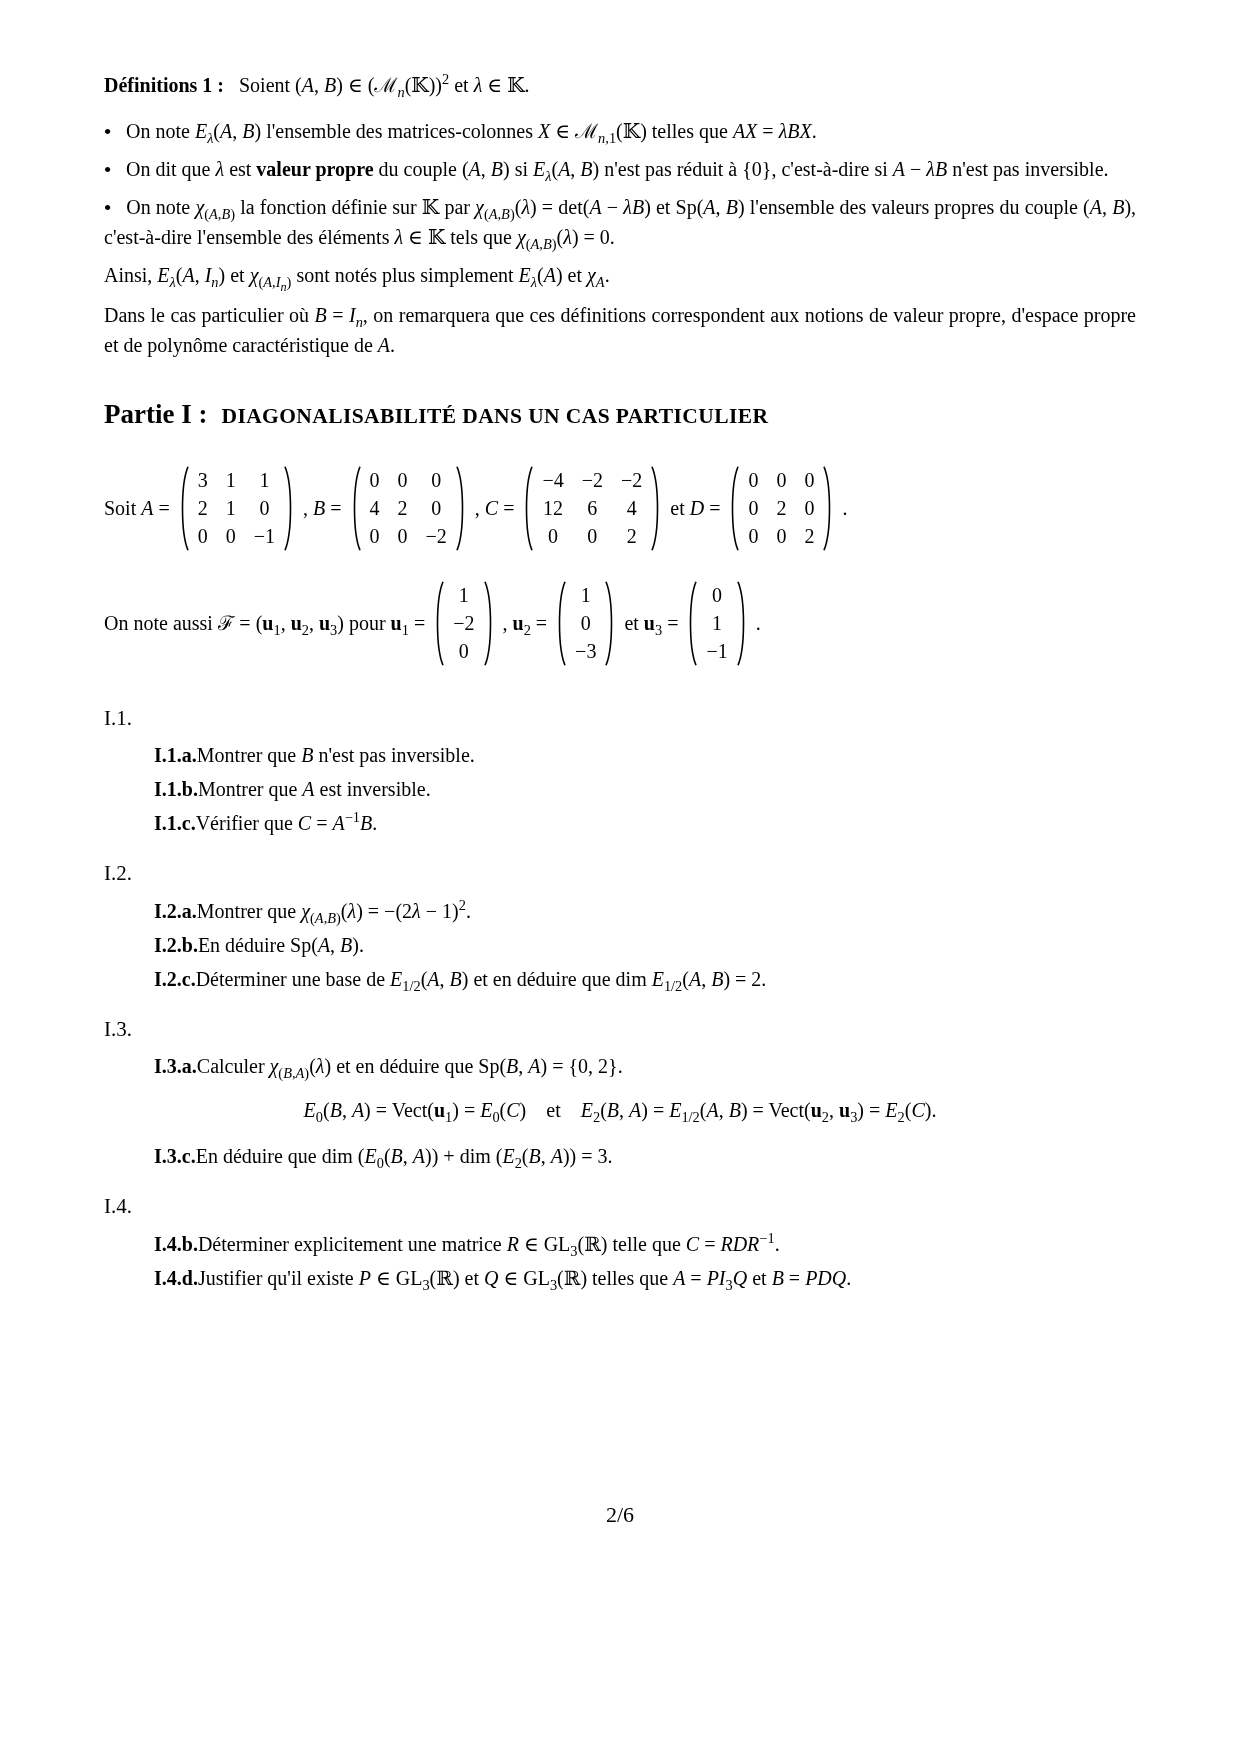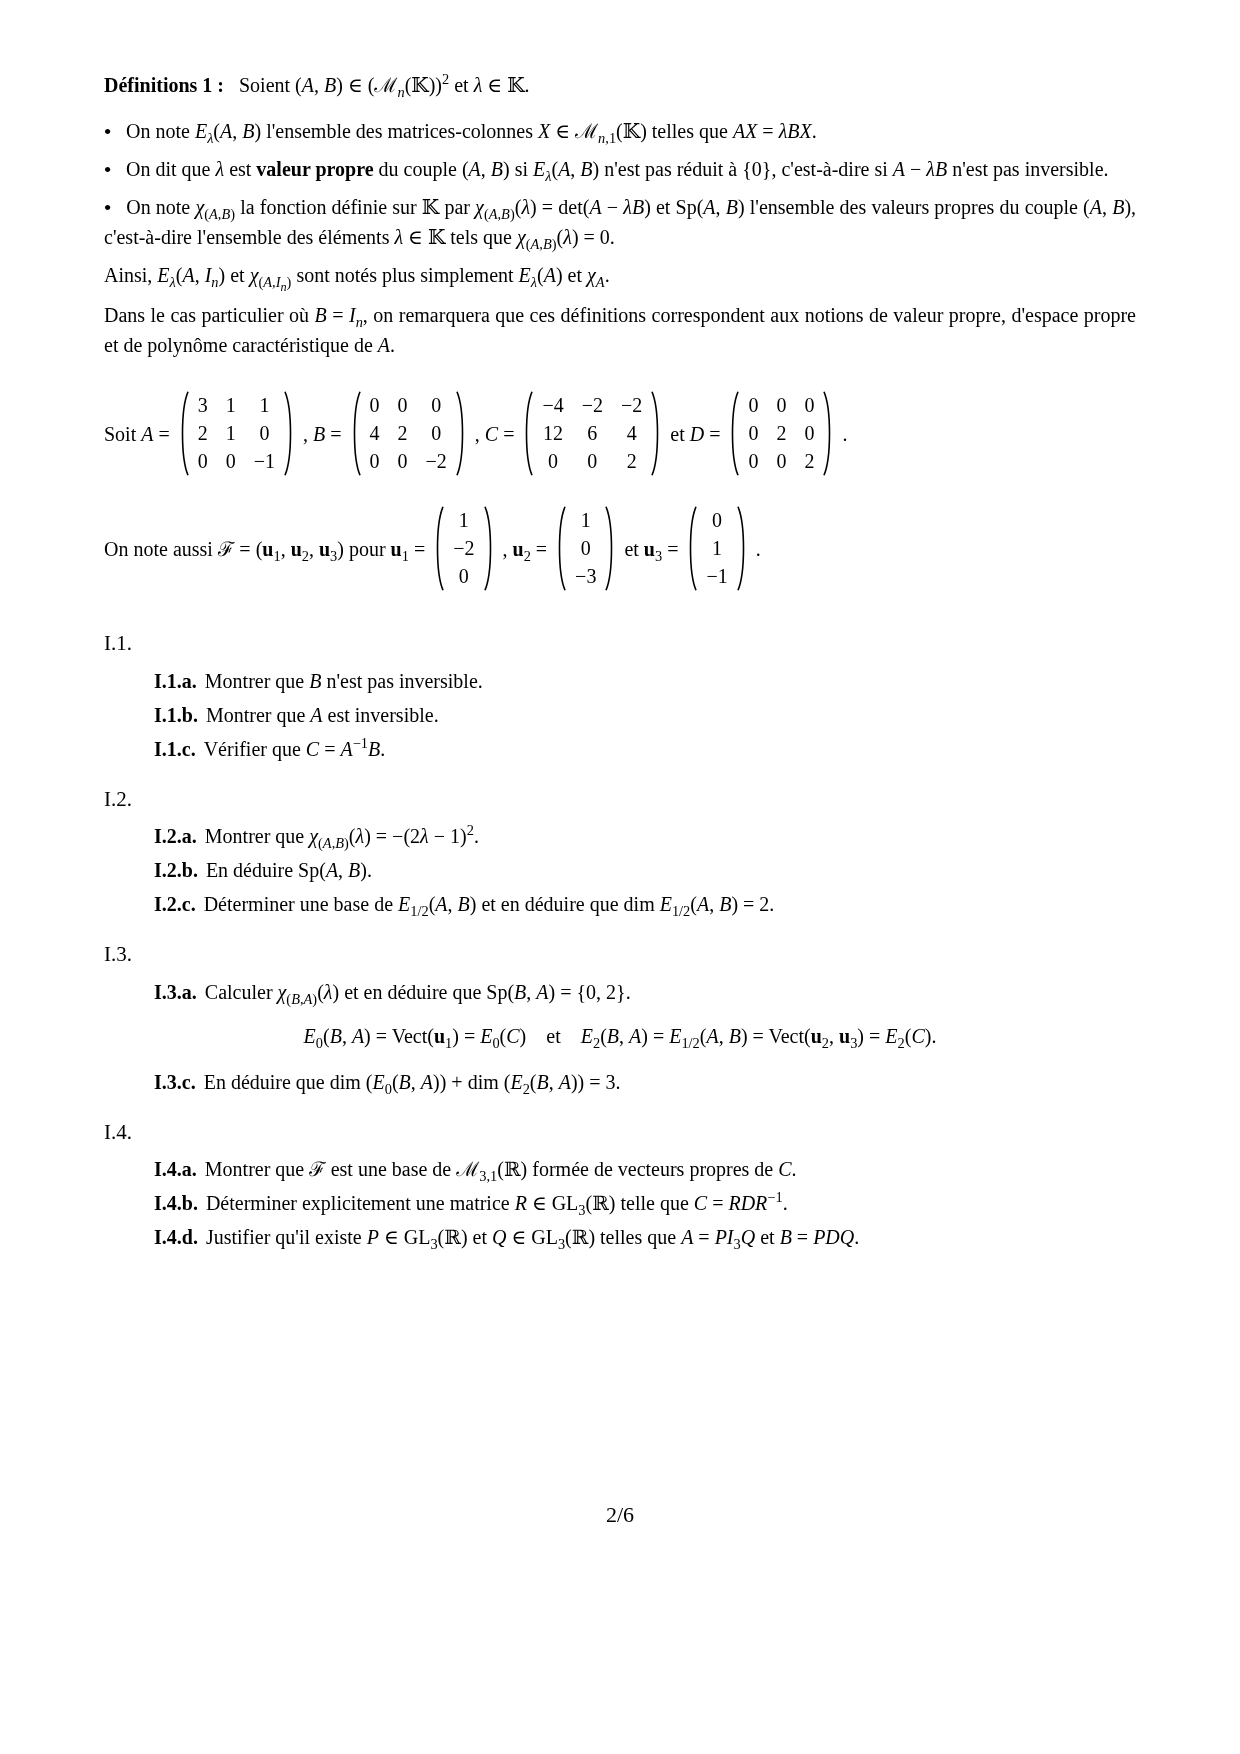--- a/index.html
+++ b/index.html
@@ -67,21 +67,21 @@
   }
   .mat-cell {
     text-align: center;
     line-height: 1.25;
   }
 
   .qgroup { margin-top: 20px; }
   .qgroup-first { margin-top: 36px; }
   .qnum { font-weight: normal; font-size: 21px; margin: 0 0 6px 0; }
   .qitem { margin: 0 0 4px 50px; line-height: 1.5; text-align: justify; }
-  .qlabel { margin-right: 8px; }
+  .qlabel { }
   .display-eq {
     margin: 14px 0 16px 0;
     text-align: center;
     line-height: 1.5;
   }
   .footer {
     position: absolute;
     top: 1498px;
     left: 0;
     right: 0;
@@ -110,20 +110,24 @@
     <span>On dit que <i>λ</i> est <b>valeur propre</b> du couple (<i>A</i>, <i>B</i>) si <i>E</i><sub><i>λ</i></sub>(<i>A</i>, <i>B</i>) n'est pas réduit à {0}, c'est-à-dire si <i>A</i> − <i>λB</i> n'est pas inversible.</span>
   </p>
   <p class="bullet-item">
     <span class="bullet-glyph">•</span>
     <span>On note <i>χ</i><sub>(<i>A</i>,<i>B</i>)</sub> la fonction définie sur 𝕂 par <i>χ</i><sub>(<i>A</i>,<i>B</i>)</sub>(<i>λ</i>) = det(<i>A</i> − <i>λB</i>) et Sp(<i>A</i>, <i>B</i>) l'ensemble des valeurs propres du couple (<i>A</i>, <i>B</i>), c'est-à-dire l'ensemble des éléments <i>λ</i> ∈ 𝕂 tels que <i>χ</i><sub>(<i>A</i>,<i>B</i>)</sub>(<i>λ</i>) = 0.</span>
   </p>
 
   <p class="para ainsi">Ainsi, <i>E</i><sub><i>λ</i></sub>(<i>A</i>, <i>I</i><sub><i>n</i></sub>) et <i>χ</i><sub>(<i>A</i>,<i>I</i><sub><i>n</i></sub>)</sub> sont notés plus simplement <i>E</i><sub><i>λ</i></sub>(<i>A</i>) et <i>χ</i><sub><i>A</i></sub>.</p>
   <p class="para remark">Dans le cas particulier où <i>B</i> = <i>I</i><sub><i>n</i></sub>, on remarquera que ces définitions correspondent aux notions de valeur propre, d'espace propre et de polynôme caractéristique de <i>A</i>.</p>
 
+  <h2 class="part-heading">
+    <span class="ph-label">Partie I :</span>
+    <span class="ph-title">DIAGONALISABILITÉ DANS UN CAS PARTICULIER</span>
+  </h2>
 
   <div class="mathline">
     <span class="mseg">Soit <i>A</i> =</span>
     <span class="matrix">
       <svg class="paren" viewBox="0 0 18 100" preserveAspectRatio="none" aria-hidden="true">
           <path d="M15 2 C4 22 4 78 15 98" fill="none" stroke="#000" stroke-width="1.6" vector-effect="non-scaling-stroke"></path>
         </svg>
       <span class="mat-grid" style="grid-template-columns: repeat(3, auto);">
           <span class="mat-cell">3</span>
           <span class="mat-cell">1</span>
@@ -281,23 +285,20 @@
     </p>
     <p class="display-eq"><i>E</i><sub>0</sub>(<i>B</i>, <i>A</i>) = Vect(<b>u</b><sub>1</sub>) = <i>E</i><sub>0</sub>(<i>C</i>)&nbsp;&nbsp;&nbsp;&nbsp;et&nbsp;&nbsp;&nbsp;&nbsp;<i>E</i><sub>2</sub>(<i>B</i>, <i>A</i>) = <i>E</i><sub>1/2</sub>(<i>A</i>, <i>B</i>) = Vect(<b>u</b><sub>2</sub>, <b>u</b><sub>3</sub>) = <i>E</i><sub>2</sub>(<i>C</i>).</p>
     <p class="qitem">
       <b class="qlabel">I.3.c.</b><span>En déduire que dim (<i>E</i><sub>0</sub>(<i>B</i>, <i>A</i>)) + dim (<i>E</i><sub>2</sub>(<i>B</i>, <i>A</i>)) = 3.</span>
     </p>
   </section>
 
   <section class="qgroup">
     <p class="qnum">I.4.</p>
     <p class="qitem">
-      <b class="qlabel">I.4.a.</b><span>Montrer que ℱ est une base de ℳ<sub>3,1</sub>(ℝ) formée de vecteurs propres de <i>C</i>.</span>
-    </p>
-    <p class="qitem">
       <b class="qlabel">I.4.b.</b><span>Déterminer explicitement une matrice <i>R</i> ∈ GL<sub>3</sub>(ℝ) telle que <i>C</i> = <i>RDR</i><sup>−1</sup>.</span>
     </p>
     <p class="qitem">
       <b class="qlabel">I.4.d.</b><span>Justifier qu'il existe <i>P</i> ∈ GL<sub>3</sub>(ℝ) et <i>Q</i> ∈ GL<sub>3</sub>(ℝ) telles que <i>A</i> = <i>PI</i><sub>3</sub><i>Q</i> et <i>B</i> = <i>PDQ</i>.</span>
     </p>
   </section>
 
   <div class="footer">2/6</div>
 
 </div>

